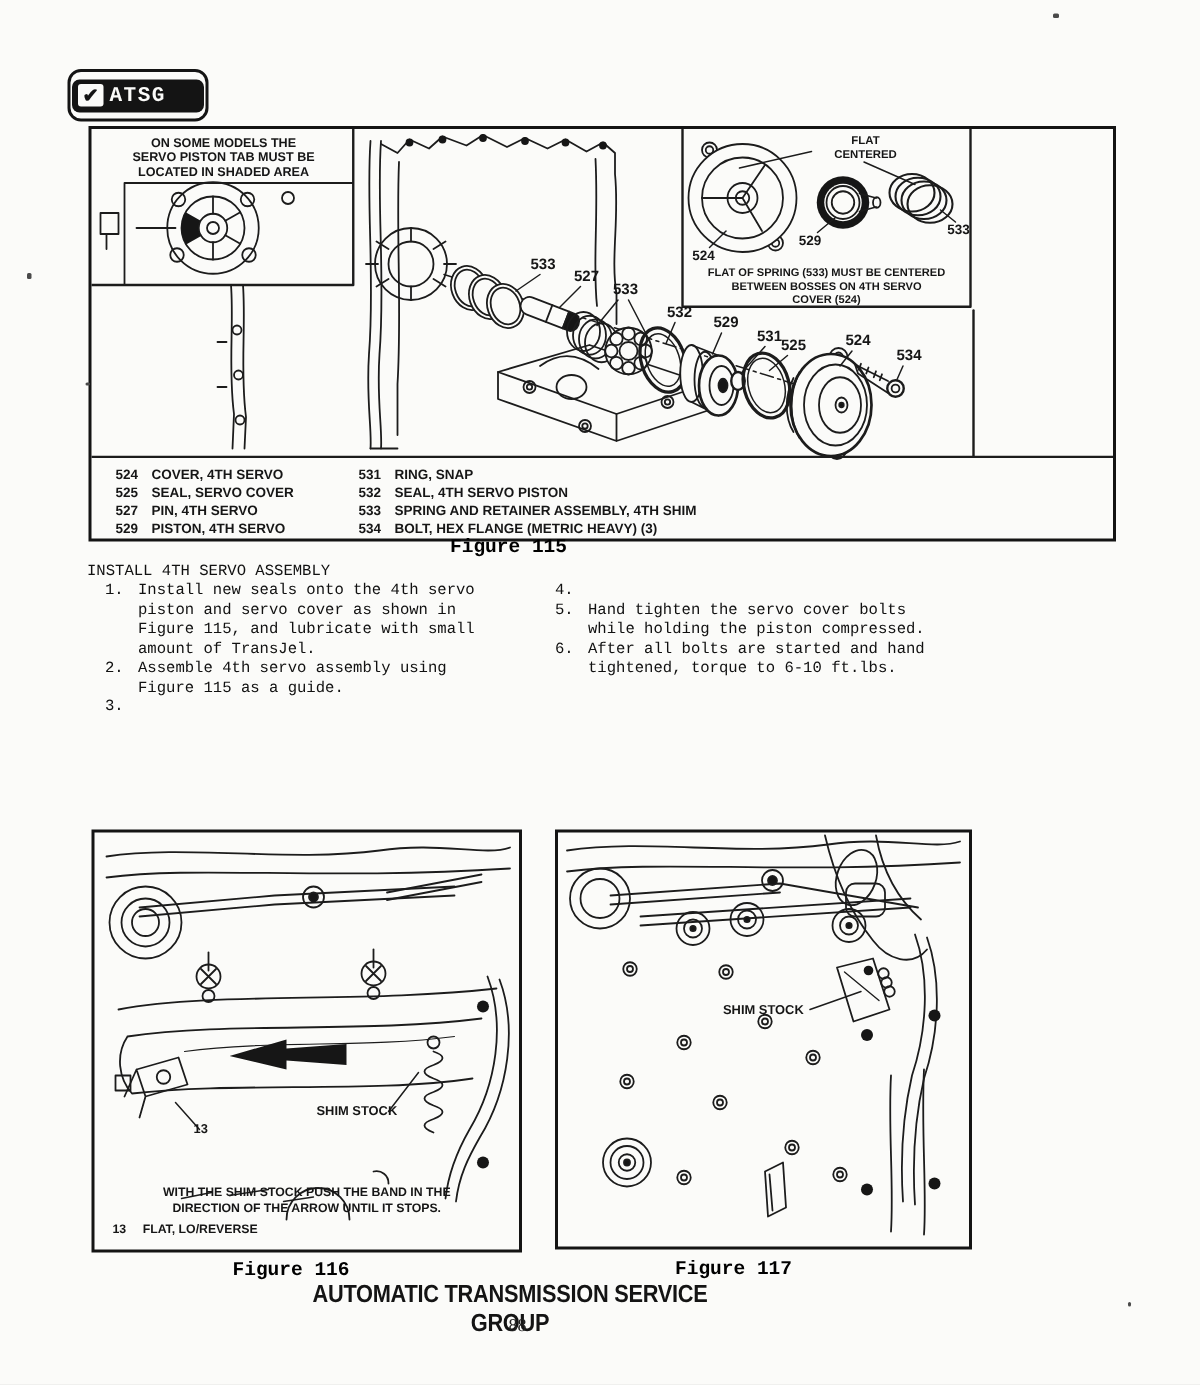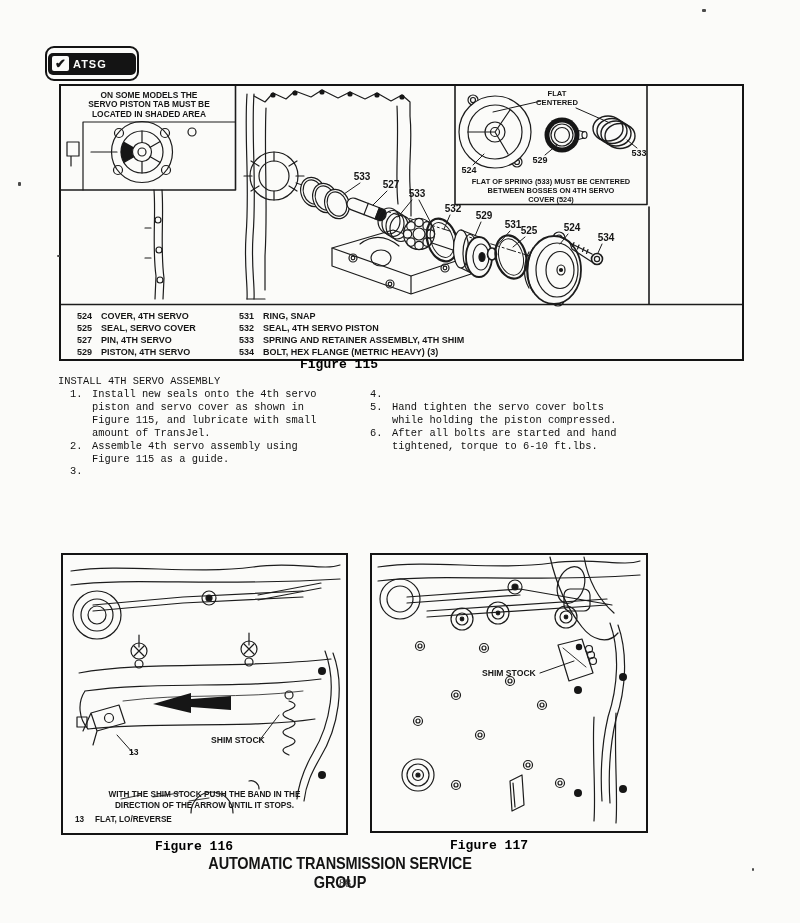--- a/index.html
+++ b/index.html
@@ -6,30 +6,30 @@
   .page{position:relative;width:800px;height:923px;background:#fbfbf9;overflow:hidden;
         font-family:"Liberation Sans",sans-serif;color:#161616;}
   .abs{position:absolute;}
   
   .logo{left:45px;top:46px;width:90px;height:31px;border:2.5px solid #141414;border-radius:9px;
         background:#fbfbf9;display:flex;align-items:center;justify-content:center;}
   .logo-inner{width:80px;height:22px;background:#141414;border-radius:5px;display:flex;
         align-items:center;padding:0 4px;gap:4px;}
   .logo-check{width:17px;height:15px;background:#fbfbf9;border-radius:2px;display:flex;
         align-items:center;justify-content:center;font-weight:bold;font-size:13px;color:#141414;line-height:1;}
-  .logo-text{color:#fbfbf9;font-weight:bold;font-size:11px;letter-spacing:1px;
-        font-family:Liberation Sans, sans-serif;}
+  .logo-text{color:#fbfbf9;font-weight:bold;font-size:14px;letter-spacing:1px;
+        font-family:Liberation Mono, monospace;}
   .title{left:165px;top:49px;width:380px;text-align:center;font-size:18.5px;letter-spacing:3.5px;
         color:#1a1a1a;}
   
   .fig115{left:59px;top:84px;width:681px;height:273px;border:2px solid #141414;box-sizing:content-box;}
   .inote{left:2px;top:5px;width:172px;text-align:center;font-weight:700;font-size:8.4px;
         line-height:9.4px;white-space:pre-line;}
   .lbl{position:absolute;width:28px;text-align:center;font-weight:700;font-size:10px;line-height:10px;}
-  .flat-note{left:464px;top:3px;width:64px;text-align:center;font-weight:700;font-size:7.6px;
+  .flat-note{left:484px;top:3px;width:64px;text-align:center;font-weight:700;font-size:7.6px;
         line-height:9px;white-space:pre-line;}
   .flat-bottom{left:396px;top:91px;width:188px;text-align:center;font-weight:700;font-size:7.4px;
         line-height:9px;white-space:pre-line;}
   .slbl{position:absolute;width:26px;text-align:center;font-weight:700;font-size:9px;line-height:9px;}
   .plist{left:0;top:219px;width:681px;height:54px;font-weight:700;font-size:9px;line-height:12px;}
   .pcol{position:absolute;top:5px;}
   .prow{display:flex;}
   .pnum{width:24px;flex:none;}
   .fig-caption{position:absolute;text-align:left;font-family:"Liberation Mono",monospace;
         font-weight:700;font-size:13px;color:#000000;}

